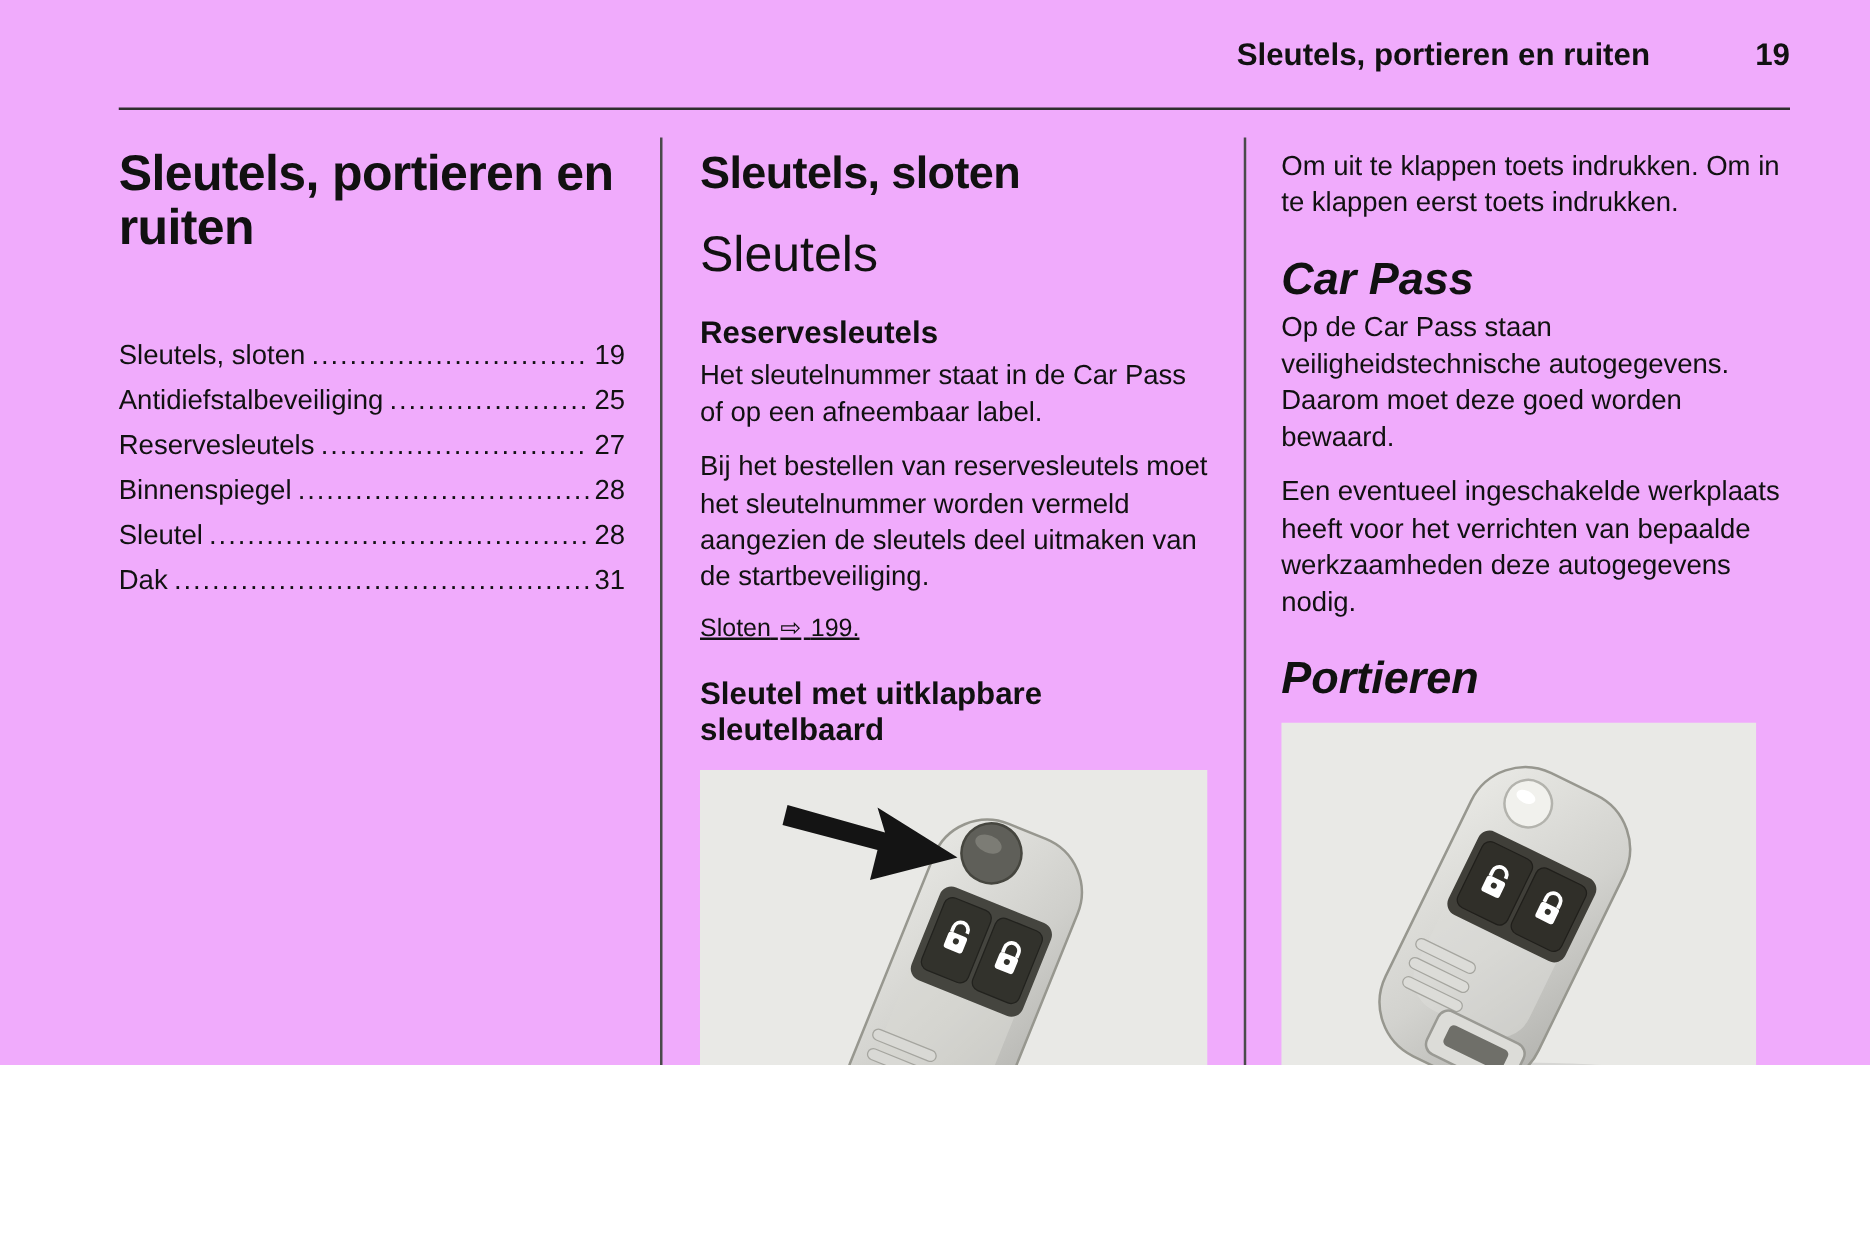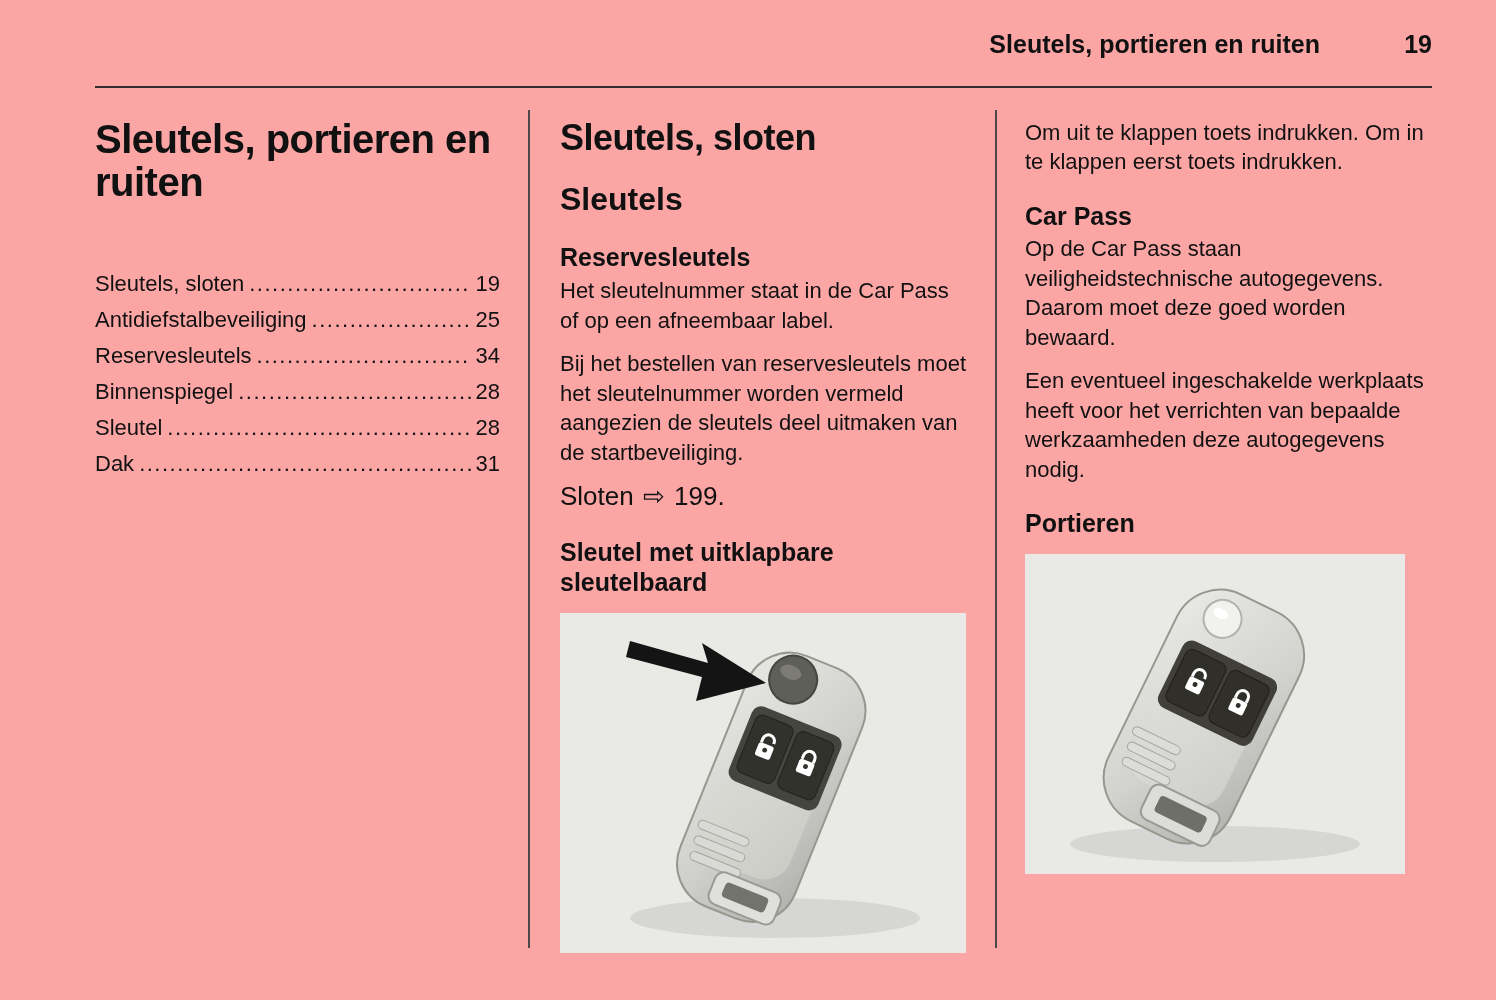--- a/index.html
+++ b/index.html
@@ -1,17 +1,17 @@
 <!DOCTYPE html>
 <html><head>
 <meta charset="utf-8">
 <style>
   html,body { margin:0; padding:0; background:#ffffff; }
   body { font-family:"Liberation Sans", sans-serif; color:#111; }
-  .page { position:relative; width:1496px; height:1000px; background:#fca5a5; overflow:hidden; }
+  .page { position:relative; width:1496px; height:852px; background:#f0abfc; overflow:hidden; }
 
   
   .header-title { position:absolute; top:30px; right:176px; font-size:25px; font-weight:bold; white-space:nowrap; }
   .page-number  { position:absolute; top:30px; right:64px;  font-size:25px; font-weight:bold; }
   .header-rule  { position:absolute; left:95px; right:64px; top:86px; border-top:2px solid #2e2e2e; }
 
   
   .divider { position:absolute; top:110px; height:838px; width:2px; background:#4a4a4a; }
   .divider.d1 { left:528px; }
   .divider.d2 { left:995px; }
@@ -27,26 +27,26 @@
   
   .toc { margin-top:62px; }
   .toc-row { display:flex; align-items:baseline; font-size:22px; line-height:36px; }
   .toc-label { white-space:nowrap; }
   .toc-dots { flex:1; overflow:hidden; white-space:nowrap; margin:0 5px; }
   .toc-dots::after { content:".........................................................................................."; letter-spacing:1.5px; color:#111; }
   .toc-page { white-space:nowrap; }
 
   
   .h-section { font-size:36px; font-weight:bold; margin:0; letter-spacing:-0.5px; line-height:1.1; }
-  .h-sub     { font-size:32px; font-weight:bold; margin:24px 0 0; line-height:1.1; }
-  .h-sub2    { font-size:25px; font-weight:bold; margin:26px 0 0; line-height:1.1; }
+  .h-sub     { font-size:40px; font-weight:normal; margin:24px 0 0; line-height:1.1; }
+  .h-sub2    { font-size:36px; font-weight:bold; margin:26px 0 0; line-height:1.1;font-style:italic; }
   .h-topic   { font-size:25px; font-weight:bold; margin:26px 0 4px; line-height:1.18; }
   .body-text { font-size:22px; line-height:1.34; margin:4px 0 0; }
   .body-text.mt { margin-top:14px; }
-  .page-ref  { font-size:26px; margin-top:14px; }
+  .page-ref  { font-size:20px; margin-top:14px;text-decoration:underline; }
   .ref-arrow { padding:0 2px; }
 
   
   figure { margin:16px 0 0; padding:0; }
   .figure-box { display:block; }
 </style>
 </head>
 <body>
 
 <div class="page">
@@ -68,21 +68,21 @@
         <span class="toc-page">19</span>
       </div>
       <div class="toc-row">
         <span class="toc-label">Antidiefstalbeveiliging</span>
         <span class="toc-dots"></span>
         <span class="toc-page">25</span>
       </div>
       <div class="toc-row">
         <span class="toc-label">Reservesleutels</span>
         <span class="toc-dots"></span>
-        <span class="toc-page">34</span>
+        <span class="toc-page">27</span>
       </div>
       <div class="toc-row">
         <span class="toc-label">Binnenspiegel</span>
         <span class="toc-dots"></span>
         <span class="toc-page">28</span>
       </div>
       <div class="toc-row">
         <span class="toc-label">Sleutel</span>
         <span class="toc-dots"></span>
         <span class="toc-page">28</span>

